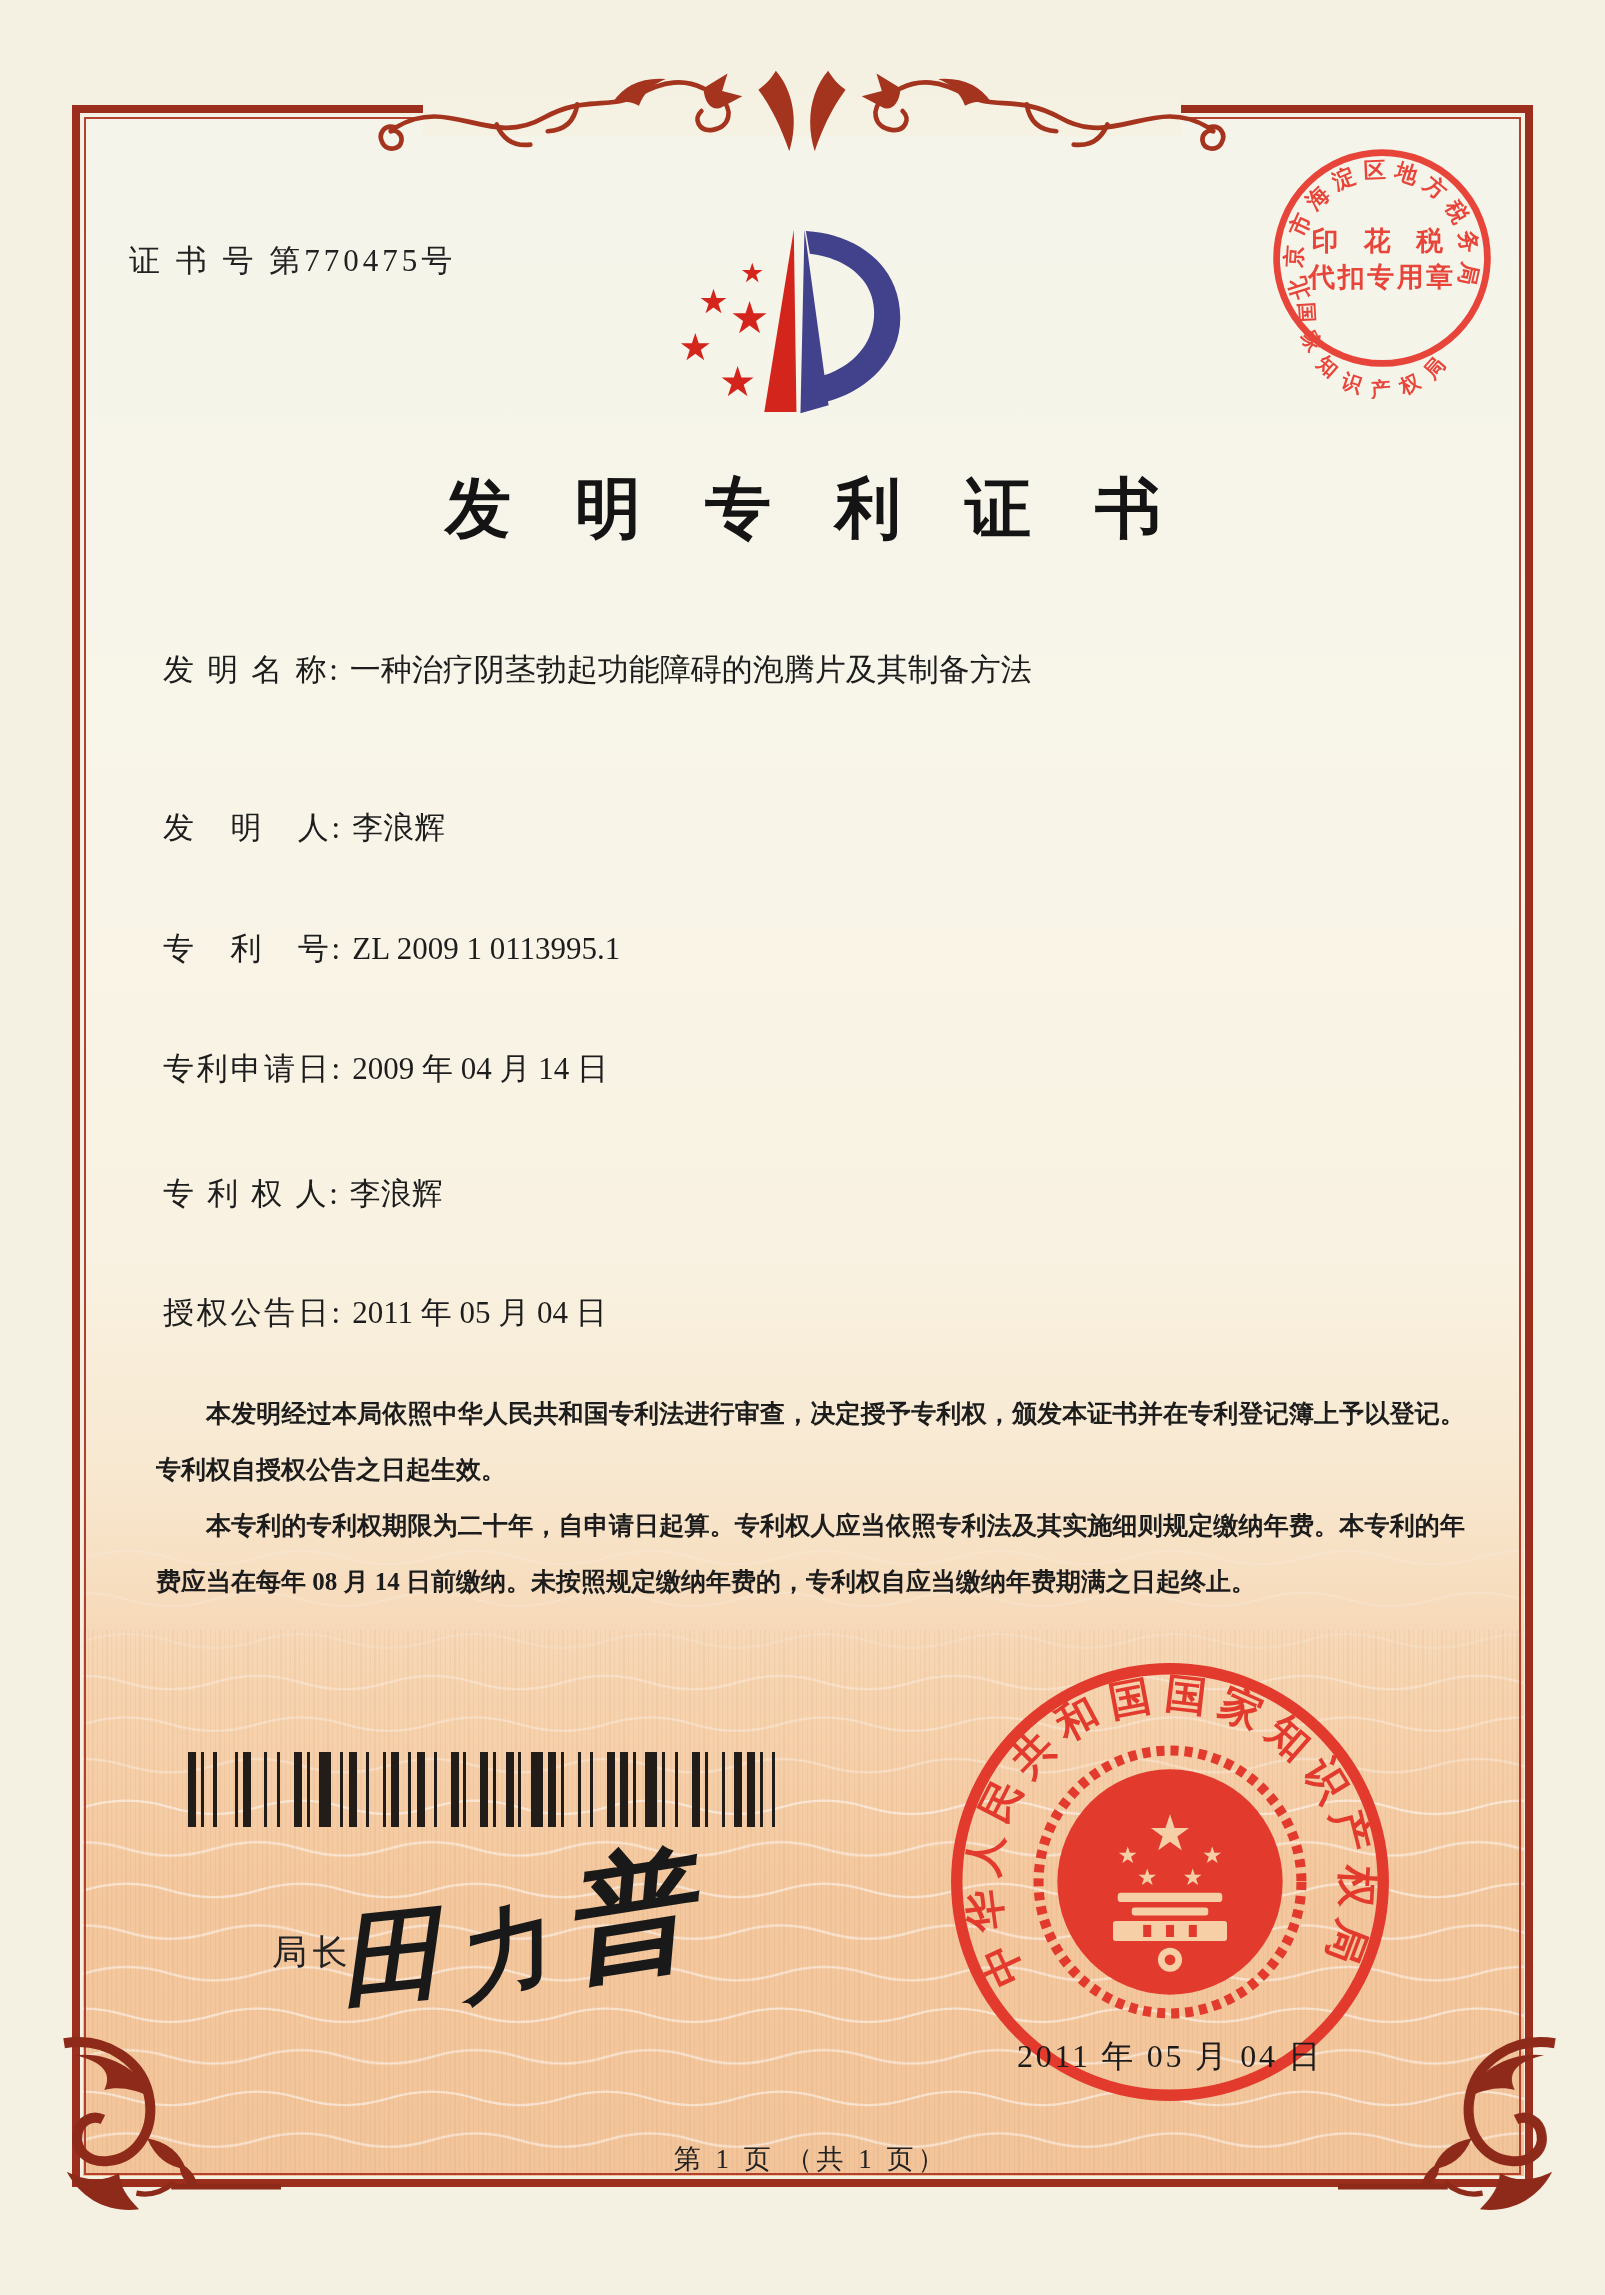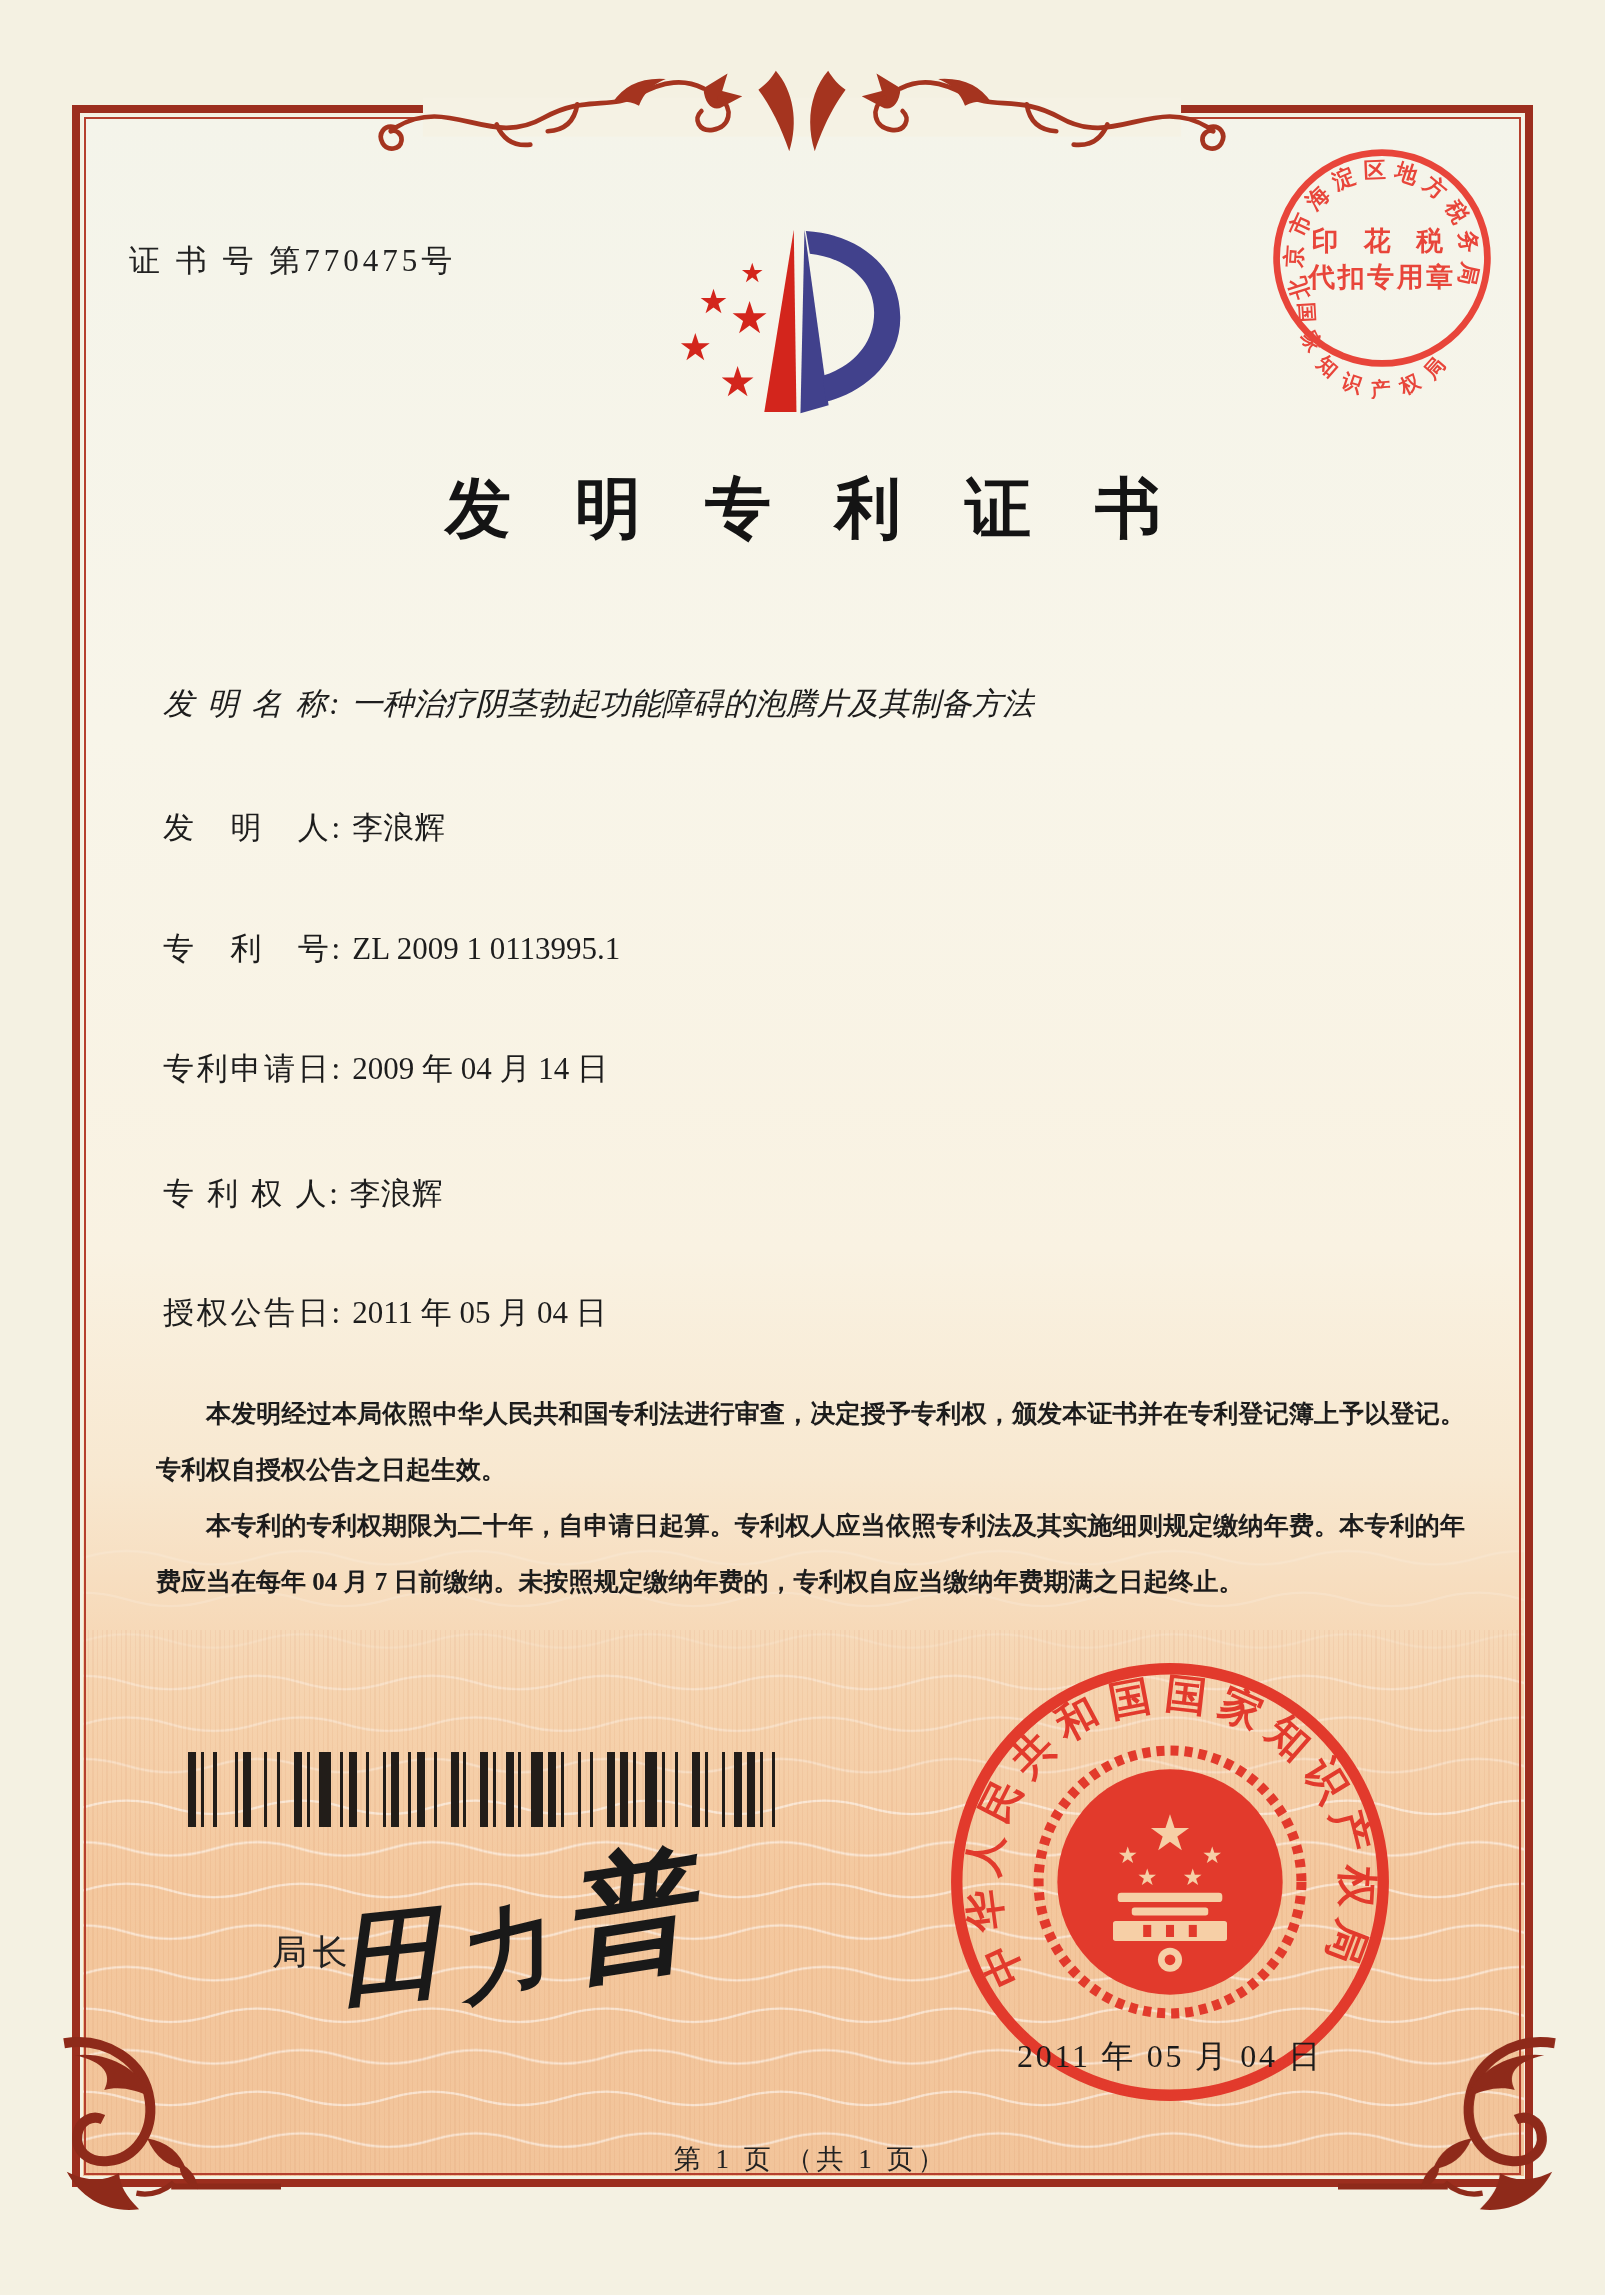--- a/index.html
+++ b/index.html
@@ -15,21 +15,21 @@
     background:linear-gradient(180deg,#f4f4ea 0%,#f8f5e9 30%,#f9f2e2 55%,#f8e8d0 66%,
                #f6d4b0 76%,#f4c89e 86%,#f2c49a 100%);}
   .stripes{left:83px;top:1630px;width:1441px;height:546px;z-index:1;
     background:repeating-linear-gradient(90deg,rgba(198,100,50,.07) 0 1.3px,rgba(255,255,255,0) 1.3px 4.7px);}
   .waves{left:83px;top:1543px;z-index:1;}
   
   .cert-no{left:129px;top:240px;font-size:31px;letter-spacing:4px;color:#222;z-index:7;font-family:Liberation Serif, serif;}
   .title{left:0;right:0;top:464px;text-align:center;font-size:66px;font-weight:bold;
          letter-spacing:64px;text-indent:64px;color:#141414;z-index:7;}
   .field{left:163px;font-size:31px;color:#1d1d1d;z-index:7;white-space:nowrap;}
-  .f1{top:683px;font-style:italic;} .f2{top:807px;} .f3{top:928px;}
+  .f1{top:649px;} .f2{top:807px;} .f3{top:928px;}
   .f4{top:1048px;} .f5{top:1173px;} .f6{top:1292px;}
   .f-label{letter-spacing:2.7px;}
   .f-value{margin-left:9.4px;}
   .body-text{left:156px;top:1386px;width:1309px;font-size:25px;line-height:56px;
              color:#1c1c1c;text-align:justify;z-index:7;font-weight:bold;}
   .body-text p{margin:0;text-indent:2em;}
   
   .barcode{left:188px;top:1752px;width:597px;height:75px;z-index:7;}
   .barcode .bar{position:absolute;top:0;height:100%;background:#221d19;}
   
@@ -176,21 +176,21 @@
 </div>
 <div class="abs field f5">
   <span class="f-label">专 利 权 人:</span><span class="f-value">李浪辉</span>
 </div>
 <div class="abs field f6">
   <span class="f-label">授权公告日:</span><span class="f-value">2011 年 05 月 04 日</span>
 </div>
 
 <div class="abs body-text">
   <p>本发明经过本局依照中华人民共和国专利法进行审查，决定授予专利权，颁发本证书并在专利登记簿上予以登记。专利权自授权公告之日起生效。</p>
-  <p>本专利的专利权期限为二十年，自申请日起算。专利权人应当依照专利法及其实施细则规定缴纳年费。本专利的年费应当在每年 04 月 7 日前缴纳。未按照规定缴纳年费的，专利权自应当缴纳年费期满之日起终止。</p>
+  <p>本专利的专利权期限为二十年，自申请日起算。专利权人应当依照专利法及其实施细则规定缴纳年费。本专利的年费应当在每年 08 月 14 日前缴纳。未按照规定缴纳年费的，专利权自应当缴纳年费期满之日起终止。</p>
 </div>
 
 <div class="abs barcode">
     <div class="bar" style="left: 0px; width: 7.5px;"></div>
     <div class="bar" style="left: 12.7px; width: 3.2px;"></div>
     <div class="bar" style="left: 25.4px; width: 3.2px;"></div>
     <div class="bar" style="left: 47px; width: 3.2px;"></div>
     <div class="bar" style="left: 55px; width: 7.5px;"></div>
     <div class="bar" style="left: 76px; width: 3.2px;"></div>
     <div class="bar" style="left: 89px; width: 3.2px;"></div>

